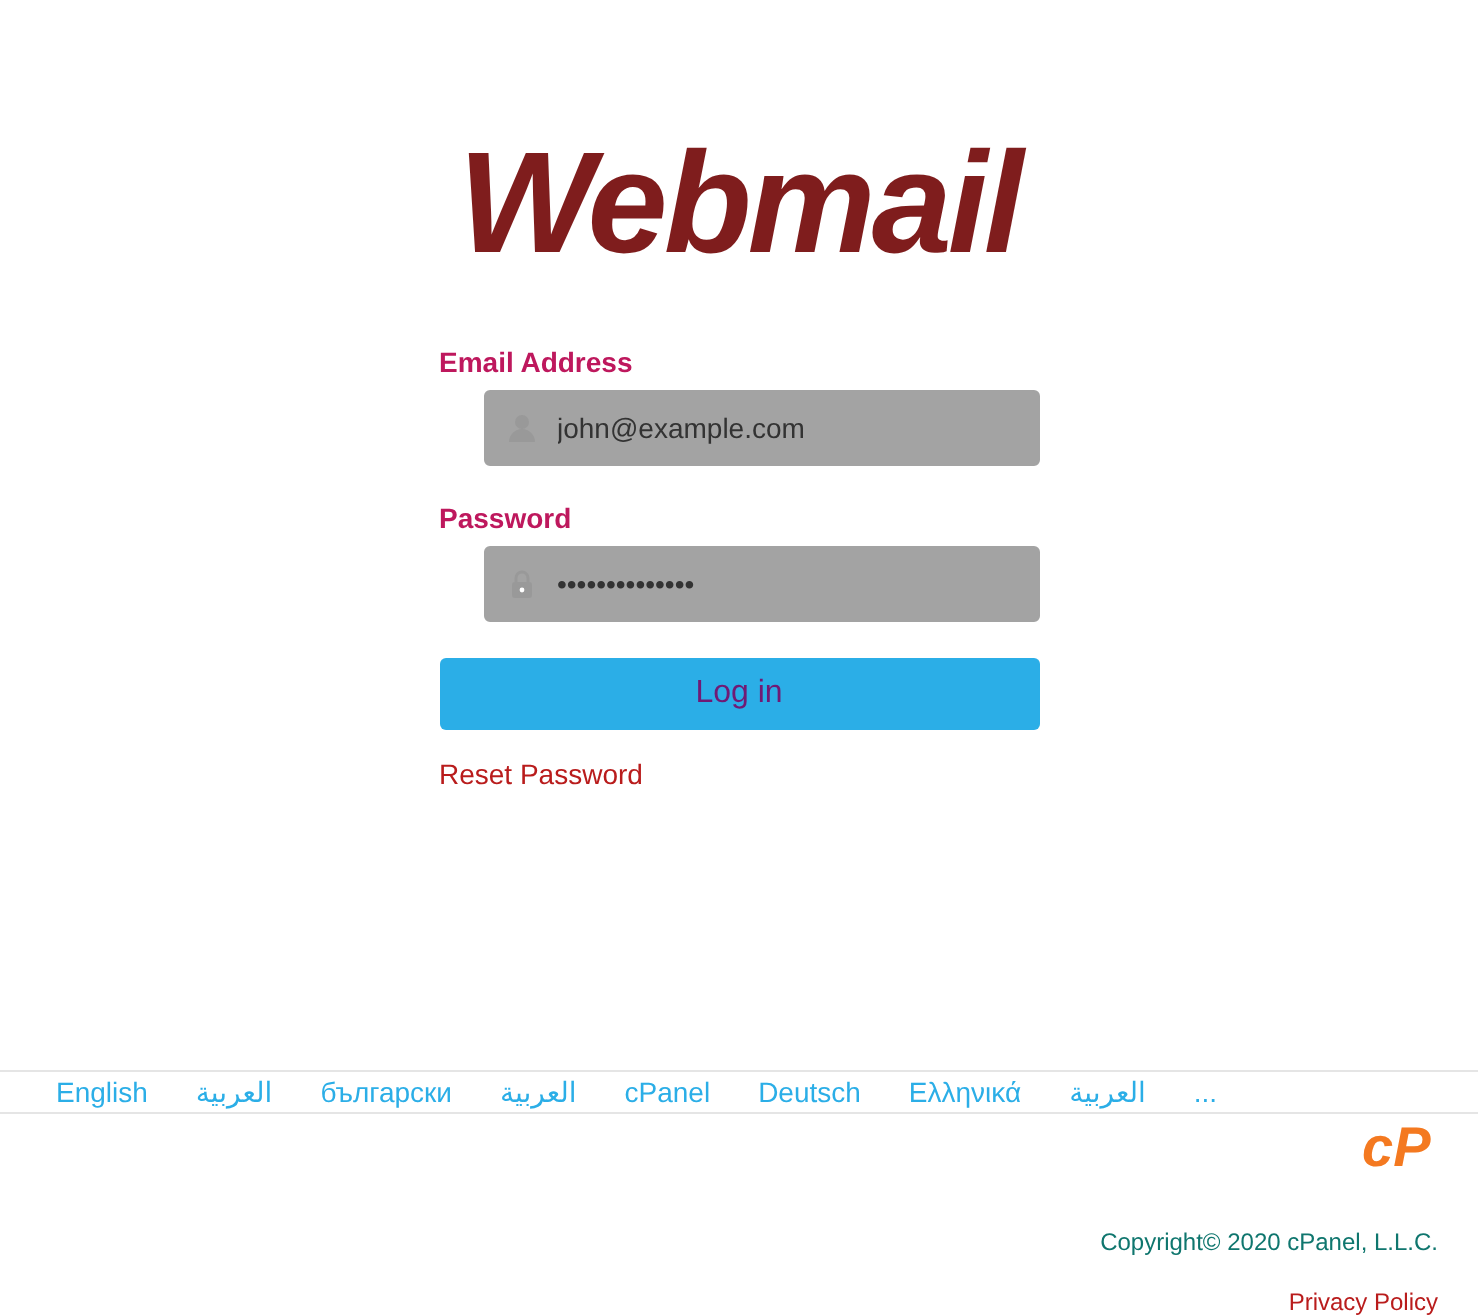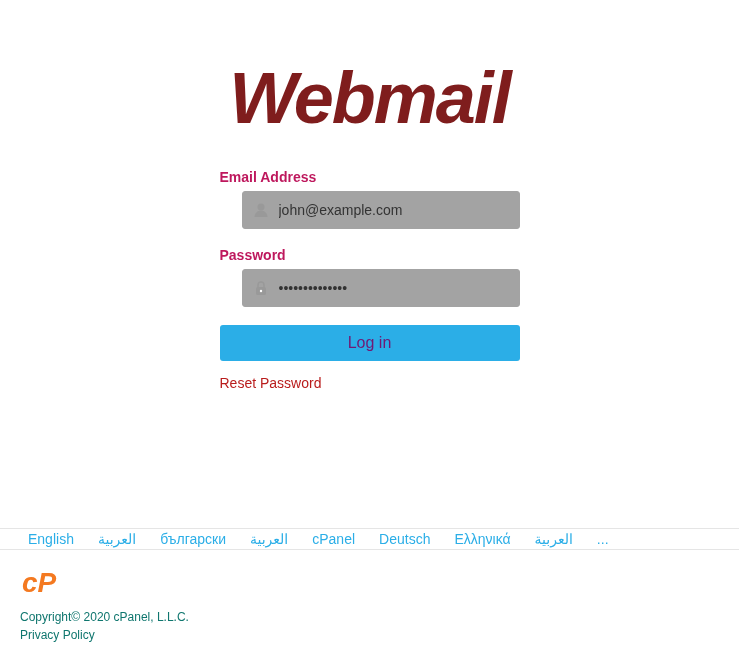--- a/index.html
+++ b/index.html
@@ -122,35 +122,35 @@
       font-size: 14px;
       color: #2baee7;
       text-decoration: none;
       padding: 2px 8px;
       cursor: pointer;
     }
 
     .footer {
       width: 100%;
       border-top: 1px solid #e5e5e5;
-      padding: 16px 20px;
-      display: flex;
-      flex-direction: column;
-      align-items: flex-start;
-      gap: 4px;
+      padding: 0 20px;
+      display: flex;
+      flex-direction: column;
+      align-items: flex-end;
+      gap: 16px;
     }
 
     .footer-text {
       font-size: 12px;
       color: #0f766e;
     }
 
     .footer-link {
       font-size: 12px;
-      color: #0f766e;
+      color: #b91c1c;
       text-decoration: none;
       cursor: pointer;
     }
 
     
     .cp-logo {
       margin-bottom: 4px;
     }
 
     

